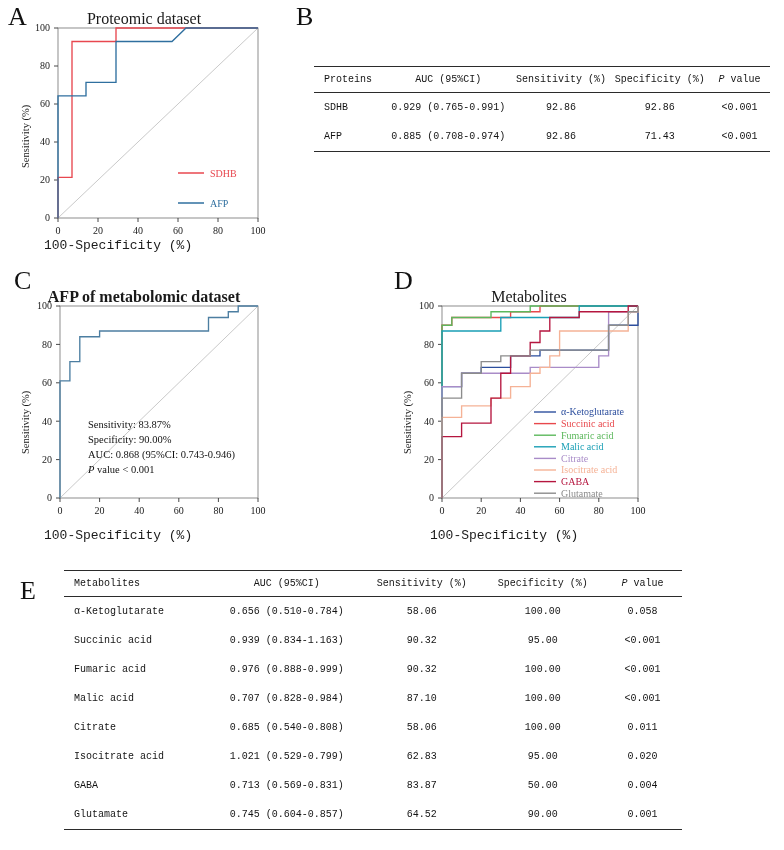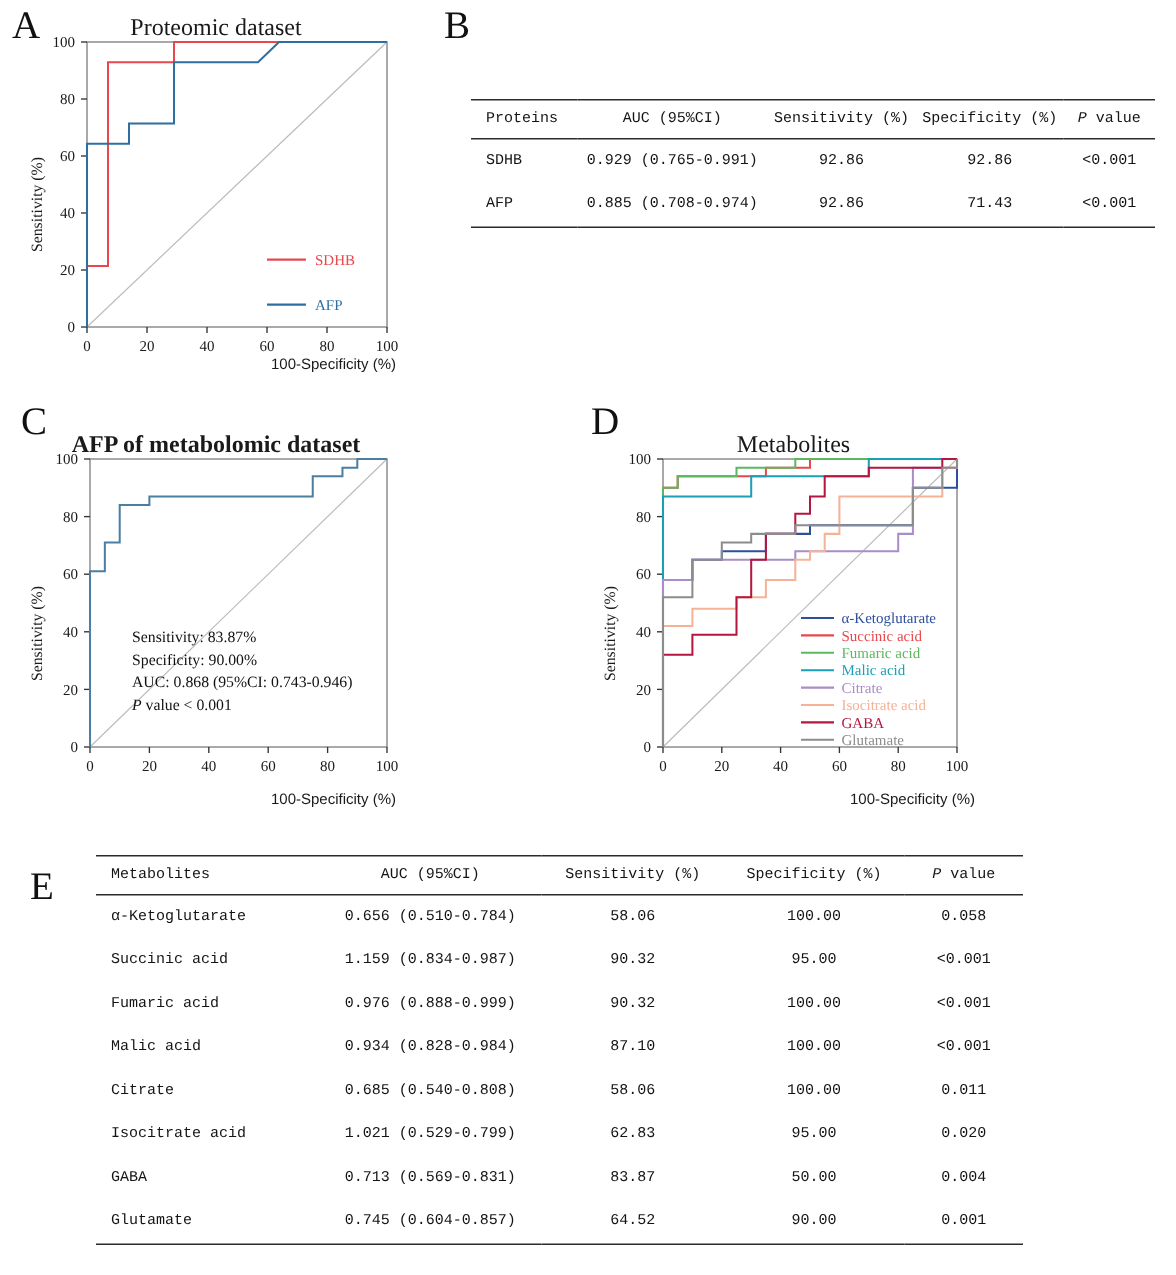--- a/index.html
+++ b/index.html
@@ -23,23 +23,23 @@
     width:100%;
     text-align:center;
     font-size:16px;
     color:#1a1a1a;
     top:0;
     font-family:"Liberation Serif", serif;
   }
   .axis-label-x{
     position:absolute;
     width:100%;
-    text-align:right;
-    font-size:10px;
-    font-family:Liberation Sans, sans-serif;
+    text-align:left;
+    font-size:13px;
+    font-family:Liberation Mono, monospace;
     color:#1a1a1a;
   }
   .axis-label-y{
     position:absolute;
     font-size:10.5px;
     font-family:"Liberation Serif", serif;
     color:#1a1a1a;
     transform-origin:left top;
     transform:rotate(-90deg);
     white-space:nowrap;
@@ -287,35 +287,35 @@
   <tbody id="panelE-body">
       <tr>
         <td class="col-left">α-Ketoglutarate</td>
         <td>0.656 (0.510-0.784)</td>
         <td>58.06</td>
         <td>100.00</td>
         <td>0.058</td>
       </tr>
       <tr>
         <td class="col-left">Succinic acid</td>
-        <td>1.159 (0.834-0.987)</td>
+        <td>0.939 (0.834-1.163)</td>
         <td>90.32</td>
         <td>95.00</td>
         <td>&lt;0.001</td>
       </tr>
       <tr>
         <td class="col-left">Fumaric acid</td>
         <td>0.976 (0.888-0.999)</td>
         <td>90.32</td>
         <td>100.00</td>
         <td>&lt;0.001</td>
       </tr>
       <tr>
         <td class="col-left">Malic acid</td>
-        <td>0.934 (0.828-0.984)</td>
+        <td>0.707 (0.828-0.984)</td>
         <td>87.10</td>
         <td>100.00</td>
         <td>&lt;0.001</td>
       </tr>
       <tr>
         <td class="col-left">Citrate</td>
         <td>0.685 (0.540-0.808)</td>
         <td>58.06</td>
         <td>100.00</td>
         <td>0.011</td>

